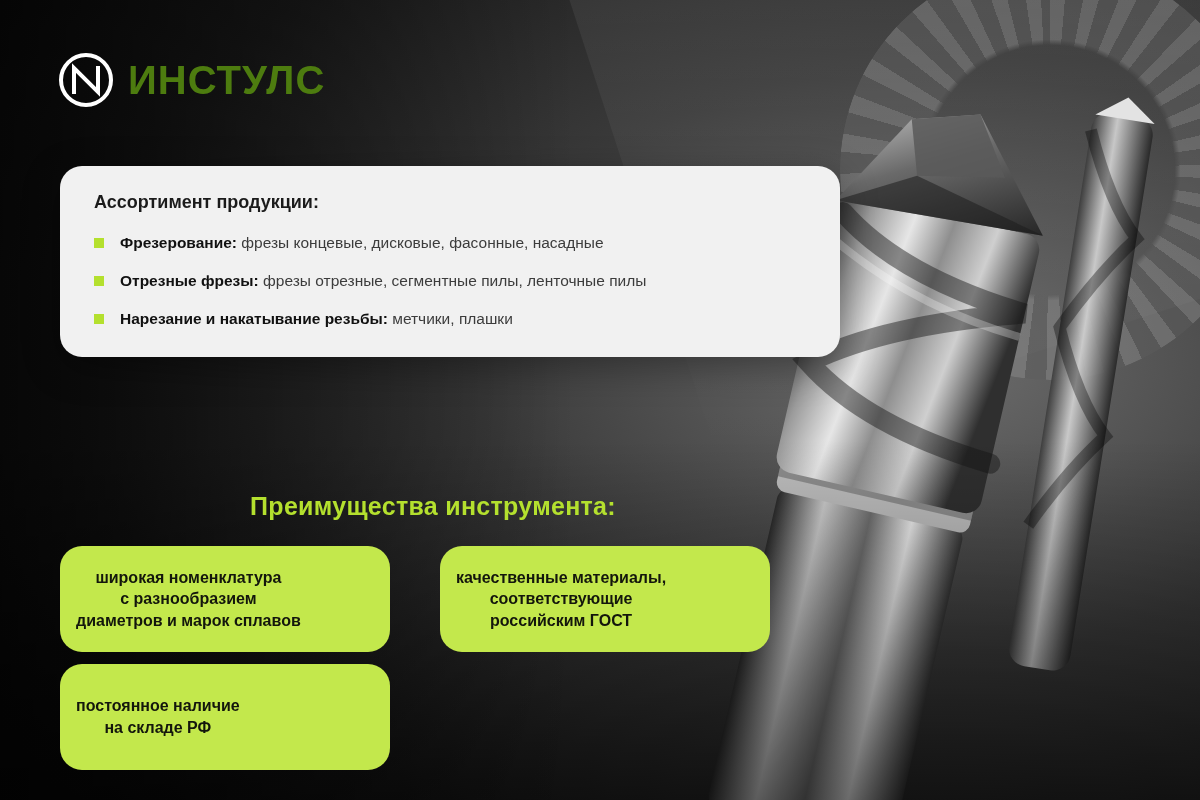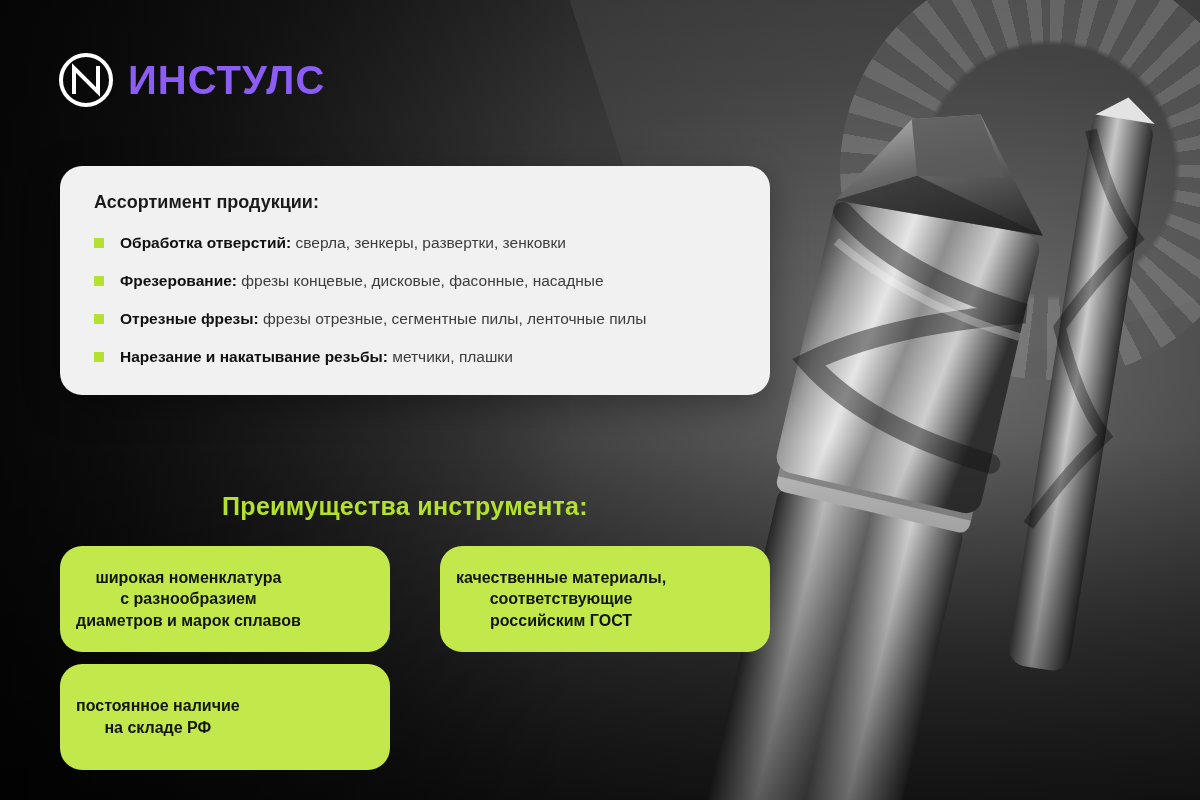--- a/index.html
+++ b/index.html
@@ -57,33 +57,33 @@
   }
   .drill svg { width:100%; height:100%; display:block; }
 
   
   .logo {
     position:absolute; left:58px; top:52px;
     display:flex; align-items:center; gap:14px;
   }
   .logo-mark { width:56px; height:56px; }
   .logo-text {
-    color:#8b5cf6;
+    color:#4d7c0f;
     font-size:40px;
     font-weight:bold;
     letter-spacing:1px;
     line-height:1;
     white-space:nowrap;
   }
 
   
   .card {
     position:absolute;
     left:60px; top:166px;
-    width:710px;
+    width:780px;
     background:#f1f1f1;
     border-radius:22px;
     padding:26px 34px 26px 34px;
     box-shadow:0 10px 36px rgba(0,0,0,.35);
   }
   .card-title {
     font-size:18px; font-weight:bold; color:#1b1b1b;
     margin-bottom:18px;
   }
   .list { list-style:none; }
@@ -99,21 +99,21 @@
   .list li .bullet {
     position:absolute; left:0; top:7px;
     width:10px; height:10px;
     background:#b4e02e;
     display:block;
   }
   .list li b { color:#111; font-weight:bold; }
 
   
   .adv-title {
-    position:absolute; left:50px; top:492px;
+    position:absolute; left:78px; top:492px;
     width:710px; text-align:center;
     color:#b4e02e;
     font-size:25px; font-weight:bold;
     letter-spacing:.3px;
   }
   .adv-grid {
     position:absolute; left:60px; top:546px;
     width:710px;
     display:grid;
     grid-template-columns:330px 330px;
@@ -206,24 +206,20 @@
         <circle cx="28" cy="28" r="25" fill="none" stroke="#ffffff" stroke-width="4"></circle>
         <path d="M16 40 L16 16 L40 40 L40 16" fill="none" stroke="#ffffff" stroke-width="4" stroke-linecap="square"></path>
       </svg>
     </span>
     <span class="logo-text">ИНСТУЛС</span>
   </div>
 
   <div class="card">
     <div class="card-title">Ассортимент продукции:</div>
     <ul class="list">
-      <li>
-        <span class="bullet"></span>
-        <b>Обработка отверстий:</b><span> сверла, зенкеры, развертки, зенковки</span>
-      </li>
       <li>
         <span class="bullet"></span>
         <b>Фрезерование:</b><span> фрезы концевые, дисковые, фасонные, насадные</span>
       </li>
       <li>
         <span class="bullet"></span>
         <b>Отрезные фрезы:</b><span> фрезы отрезные, сегментные пилы, ленточные пилы</span>
       </li>
       <li>
         <span class="bullet"></span>

